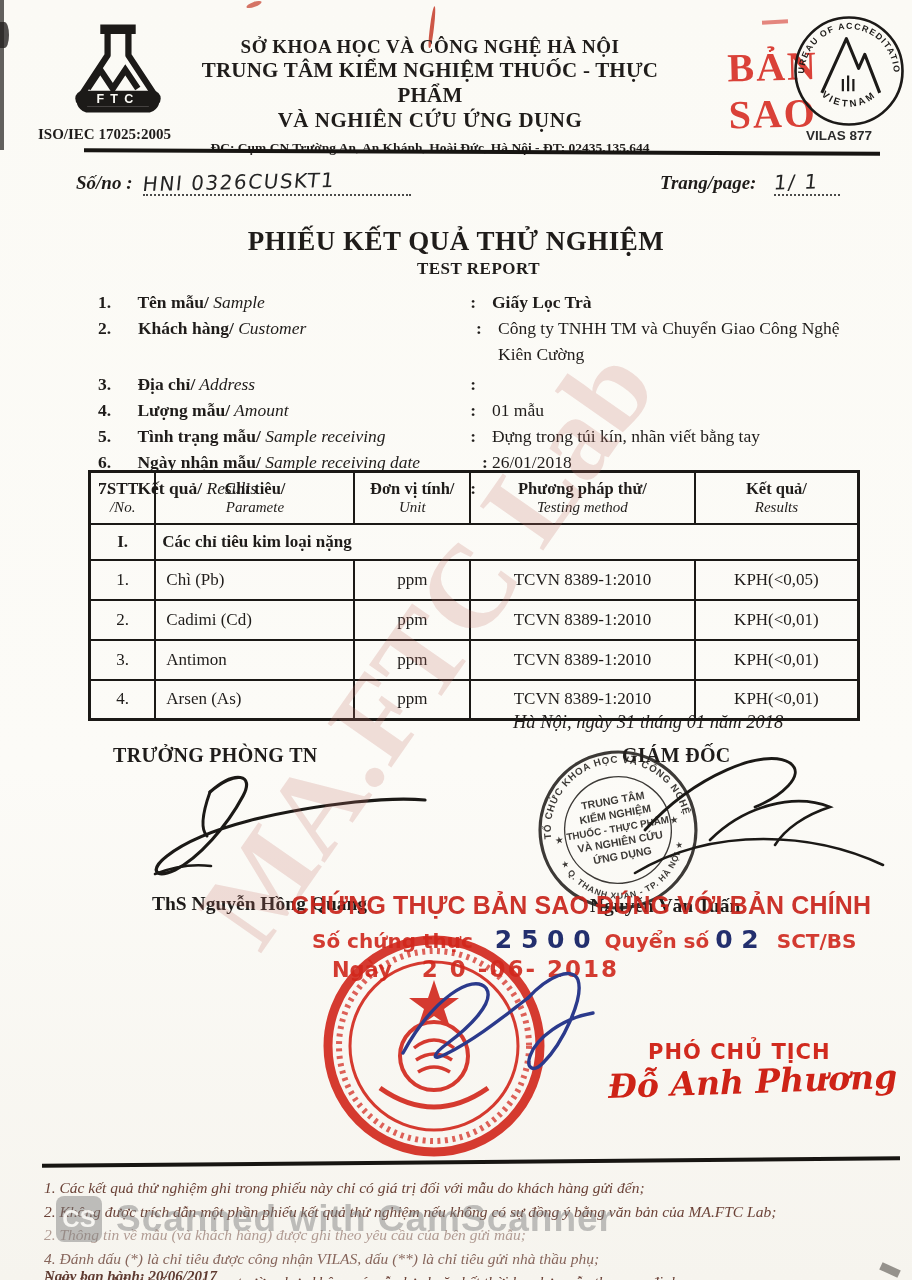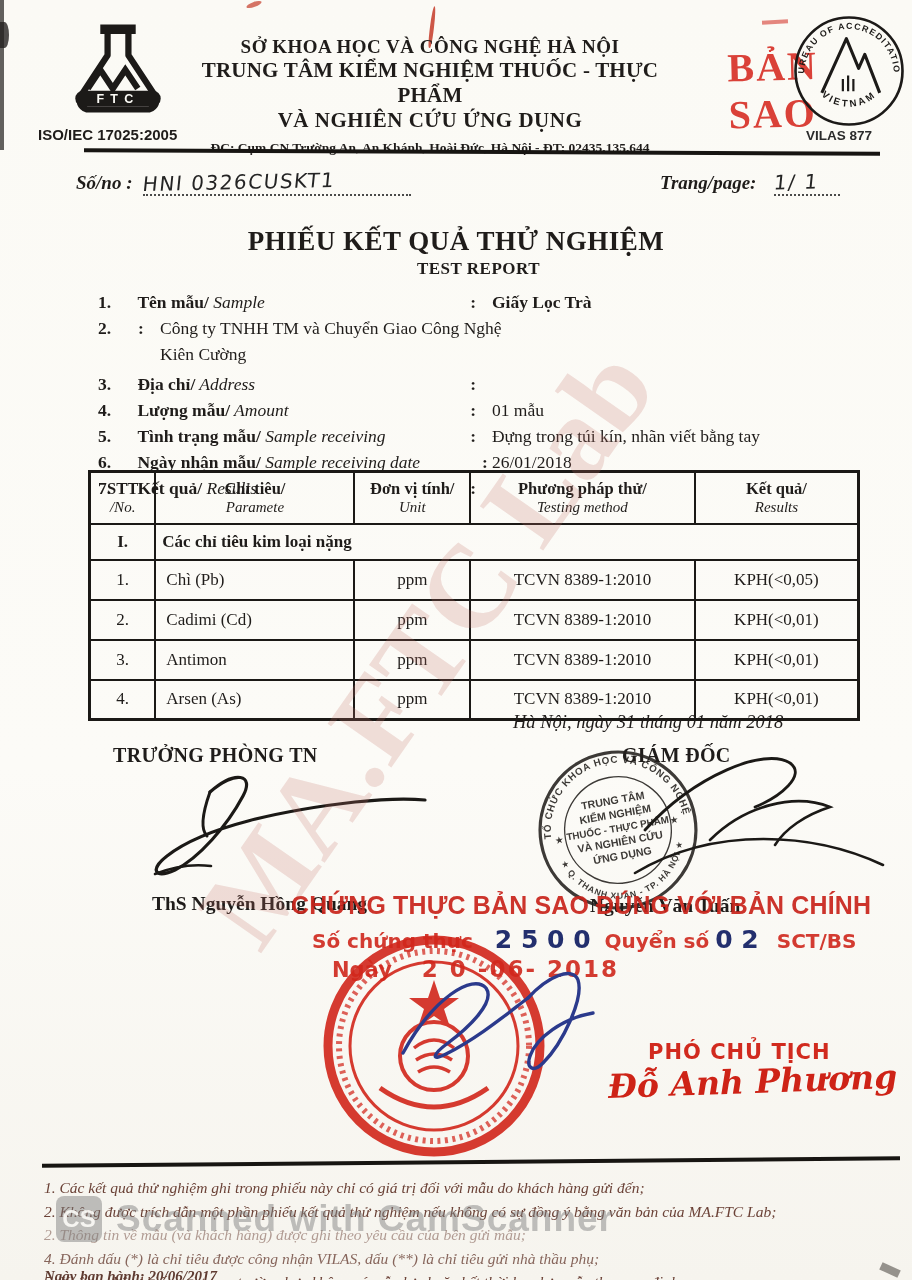--- a/index.html
+++ b/index.html
@@ -9,21 +9,21 @@
     font-family:"Liberation Serif","DejaVu Serif",serif;color:#1f1c1a;
   }
   .abs{position:absolute;}
   .b{font-weight:bold;}
   .ctr{text-align:center;}
   
   .org-line1{font-size:19px;font-weight:bold;letter-spacing:.5px;}
   .org-line2{font-size:21px;font-weight:bold;letter-spacing:.2px;}
   .org-line3{font-size:21px;font-weight:bold;letter-spacing:.5px;}
   .org-addr{font-size:13.5px;font-weight:bold;margin-top:7px;}
-  .iso{font-family:Liberation Sans, sans-serif;font-weight:bold;font-size:15px;}
+  .iso{font-family:Liberation Serif, serif;font-weight:bold;font-size:15px;}
   .vilas{font-family:"Liberation Sans","DejaVu Sans",sans-serif;font-weight:bold;font-size:13.5px;color:#2b2b2b;}
   .rule{background:#171512;height:3.5px;}
   
   .meta-label{font-size:19px;font-weight:bold;font-style:italic;}
   .hand{font-family:"DejaVu Sans",sans-serif;font-size:20px;letter-spacing:1.5px;color:#242424;
         transform:skewX(-7deg) rotate(-1.2deg);display:inline-block;}
   .dotline{border-bottom:2px dotted #4a4a4a;}
   
   .doc-title{font-size:27px;font-weight:bold;letter-spacing:.5px;}
   .doc-sub{font-size:17px;font-weight:bold;letter-spacing:.5px;margin-left:45px;}
@@ -146,20 +146,21 @@
 
   <div class="abs" style="left:98px;top:289px;width:780px;">
     <div class="info-row">
       <span class="info-no">1.</span>
       <span class="info-label"><span class="vn">Tên mẫu/</span><span class="en"> Sample</span></span>
       <span class="info-colon">:</span>
       <span class="info-value b">Giấy Lọc Trà</span>
     </div>
     <div class="info-row">
       <span class="info-no">2.</span>
+      <span class="info-label"><span class="vn">Khách hàng/</span><span class="en"> Customer</span></span>
       <span class="info-colon">:</span>
       <span class="info-value" style="width:372px;">Công ty TNHH TM và Chuyển Giao Công Nghệ Kiên Cường</span>
     </div>
     <div class="info-row" style="margin-top:4px;">
       <span class="info-no">3.</span>
       <span class="info-label"><span class="vn">Địa chỉ/</span><span class="en"> Address</span></span>
       <span class="info-colon">:</span>
       <span class="info-value"></span>
     </div>
     <div class="info-row">

